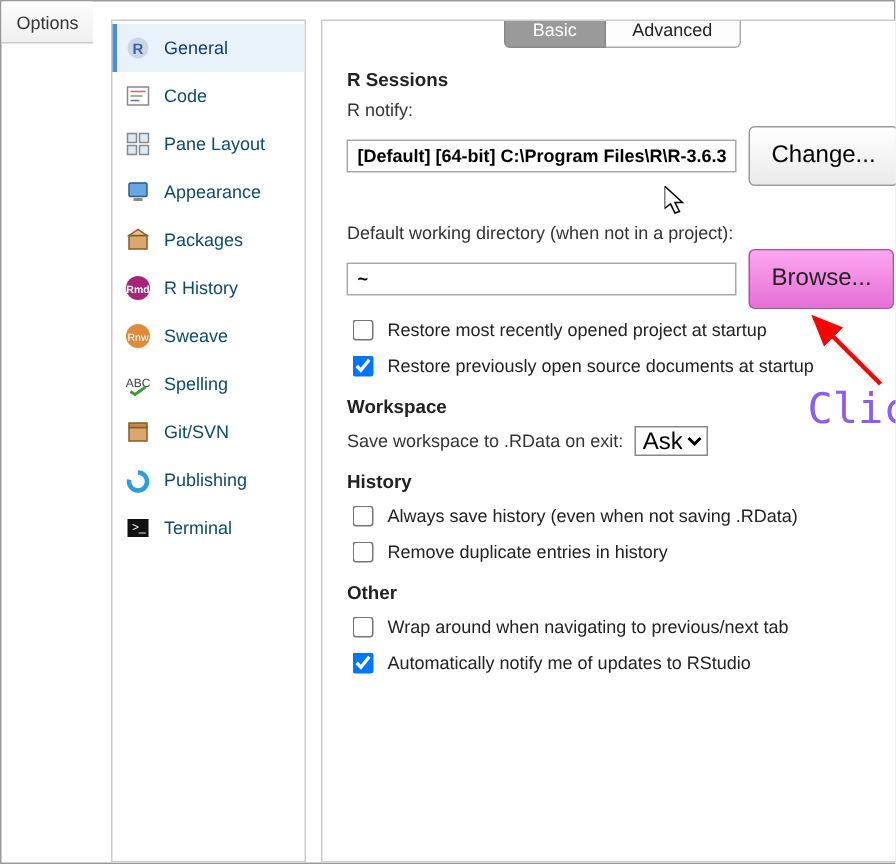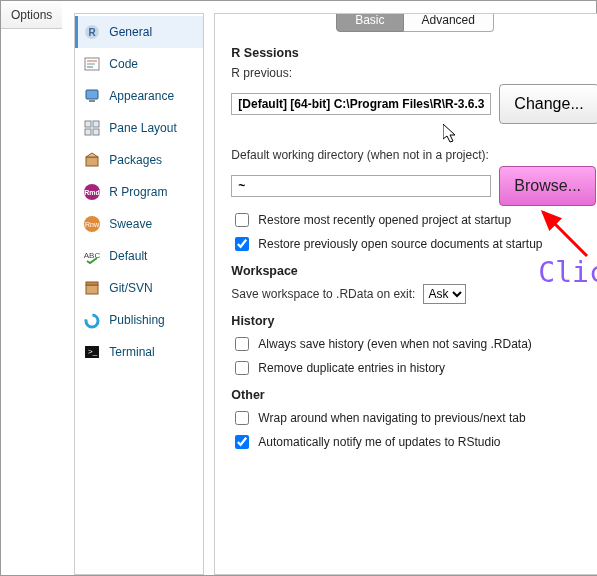--- a/index.html
+++ b/index.html
@@ -20,21 +20,21 @@
   h4.section { margin:10px 0 6px 0; font-size:12.5px; font-weight:bold;}
   h4.section.first{ margin-top:14px;}
   .row { display:flex; align-items:center; gap:8px; margin:4px 0;}
   label.plain { font-size:12px; color:#333;}
   input.text { height:22px; border:1px solid #aaa; padding:2px 6px; font-size:12px; background:#fff;font-weight:bold;}
   .w-long { width:260px;}
   button.btn { height:40px; padding:0 14px; border:1px solid #999; border-radius:4px; background:linear-gradient(#fff,#eaeaea); font-size:16px; cursor:default;}
   button.pink { background:linear-gradient(#fda6f0,#e66fd6); border-color:#b34da0; color:#222; font-weight:normal;}
   .check { display:flex; align-items:center; gap:6px; margin:4px 0; font-size:12px;}
   .check input { width:14px; height:14px;}
-  select.sel { height:20px; border:1px solid #888; font-size:12px; background:#fff;}
+  select.sel { height:20px; border:1px solid #888; font-size:16px; background:#fff;}
   .footer { height:48px; display:flex; justify-content:flex-end; align-items:center; gap:10px; padding:0 14px;}
   .footer button { width:78px;}
   .cursor { position:absolute; left:228px; top:110px; pointer-events:none;}
   .ann-arrow { position:absolute; pointer-events:none;}
   .ann-text { position:absolute; font-family: "Consolas", monospace; font-size:28px; color:#8b5cf6; font-weight:normal; pointer-events:none;}
 </style>
 </head>
 <body>
 
 <div class="window">
@@ -61,72 +61,72 @@
               <line x1="4" y1="6" x2="14" y2="6" stroke="#c66"></line>
               <line x1="4" y1="9" x2="12" y2="9" stroke="#6a6"></line>
               <line x1="4" y1="12" x2="10" y2="12" stroke="#66c"></line>
             </svg>
           </span>
         <span>Code</span>
       </div>
       <div class="side-item">
         <span class="side-icon">
             <svg width="18" height="18">
-              <rect x="3" y="3" width="12" height="9" rx="1" fill="#6aa6e0" stroke="#2a5b8a"></rect>
-              <rect x="6" y="13" width="6" height="2" fill="#888"></rect>
-            </svg>
-          </span>
-        <span>Appearance</span>
-      </div>
-      <div class="side-item">
-        <span class="side-icon">
-            <svg width="18" height="18">
               <rect x="2" y="2" width="6" height="6" fill="#dceaf7" stroke="#888"></rect>
               <rect x="10" y="2" width="6" height="6" fill="#dceaf7" stroke="#888"></rect>
               <rect x="2" y="10" width="6" height="6" fill="#dceaf7" stroke="#888"></rect>
               <rect x="10" y="10" width="6" height="6" fill="#dceaf7" stroke="#888"></rect>
             </svg>
           </span>
         <span>Pane Layout</span>
       </div>
       <div class="side-item">
         <span class="side-icon">
             <svg width="18" height="18">
+              <rect x="3" y="3" width="12" height="9" rx="1" fill="#6aa6e0" stroke="#2a5b8a"></rect>
+              <rect x="6" y="13" width="6" height="2" fill="#888"></rect>
+            </svg>
+          </span>
+        <span>Appearance</span>
+      </div>
+      <div class="side-item">
+        <span class="side-icon">
+            <svg width="18" height="18">
               <rect x="3" y="6" width="12" height="9" fill="#d9a86c" stroke="#8a5a2a"></rect>
               <polygon points="3,6 9,2 15,6" fill="#eac08f" stroke="#8a5a2a"></polygon>
             </svg>
           </span>
         <span>Packages</span>
       </div>
       <div class="side-item">
         <span class="side-icon">
             <svg width="18" height="18">
               <circle cx="9" cy="9" r="8" fill="#a6247c"></circle>
               <text x="9" y="12" font-size="7" text-anchor="middle" fill="#fff" font-weight="bold">Rmd</text>
             </svg>
           </span>
-        <span>R Program</span>
+        <span>R History</span>
       </div>
       <div class="side-item">
         <span class="side-icon">
             <svg width="18" height="18">
               <circle cx="9" cy="9" r="8" fill="#e08a3a"></circle>
               <text x="9" y="12" font-size="7" text-anchor="middle" fill="#fff">Rnw</text>
             </svg>
           </span>
         <span>Sweave</span>
       </div>
       <div class="side-item">
         <span class="side-icon">
             <svg width="18" height="18">
               <text x="9" y="11" font-size="8" text-anchor="middle" fill="#444">ABC</text>
               <path d="M4 14 L7 16 L14 11" stroke="#3a9a3a" stroke-width="2" fill="none"></path>
             </svg>
           </span>
-        <span>Default</span>
+        <span>Spelling</span>
       </div>
       <div class="side-item">
         <span class="side-icon">
             <svg width="18" height="18">
               <rect x="3" y="6" width="12" height="9" fill="#d9a86c" stroke="#8a5a2a"></rect>
               <rect x="3" y="3" width="12" height="3" fill="#c88a4a" stroke="#8a5a2a"></rect>
             </svg>
           </span>
         <span>Git/SVN</span>
       </div>
@@ -149,21 +149,21 @@
       </div>
     </div>
 
     <div class="content">
       <div class="tabs-wrap">
         <div class="tab active">Basic</div>
         <div class="tab">Advanced</div>
       </div>
 
       <h4 class="section first">R Sessions</h4>
-      <label class="plain">R previous:</label>
+      <label class="plain">R notify:</label>
       <div class="row">
         <input class="text w-long" readonly="" value="[Default] [64-bit] C:\Program Files\R\R-3.6.3" style="">
         <button class="btn">Change...</button>
       </div>
 
       <label class="plain" style="display:block;margin-top:24px;">Default working directory (when not in a project):</label>
       <div class="row">
         <input class="text w-long" value="~" style="">
         <button class="btn pink">Browse...</button>
       </div>

